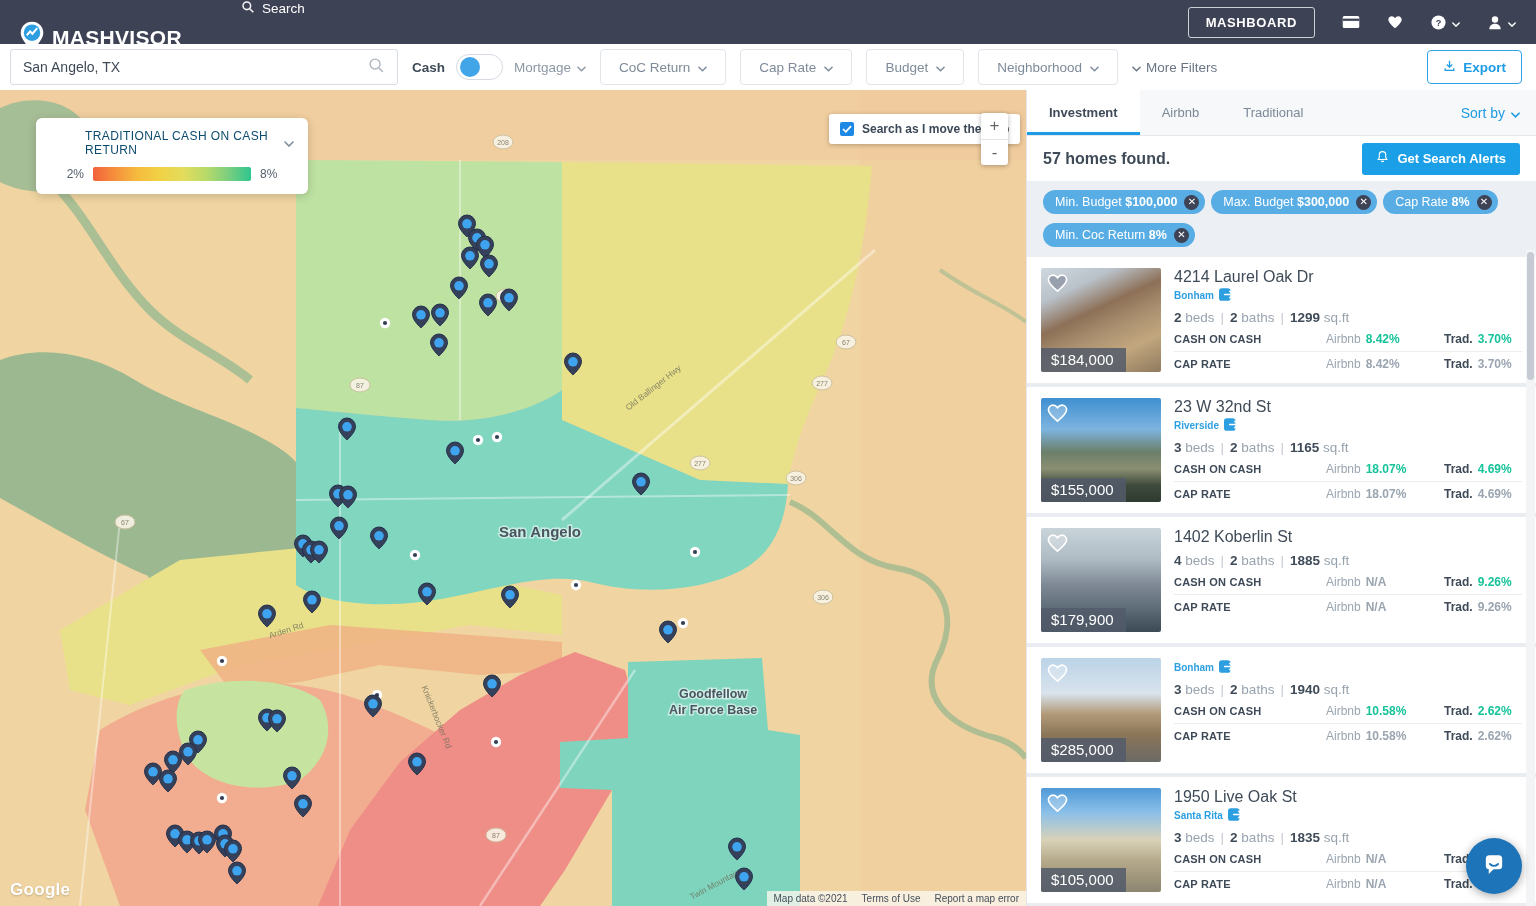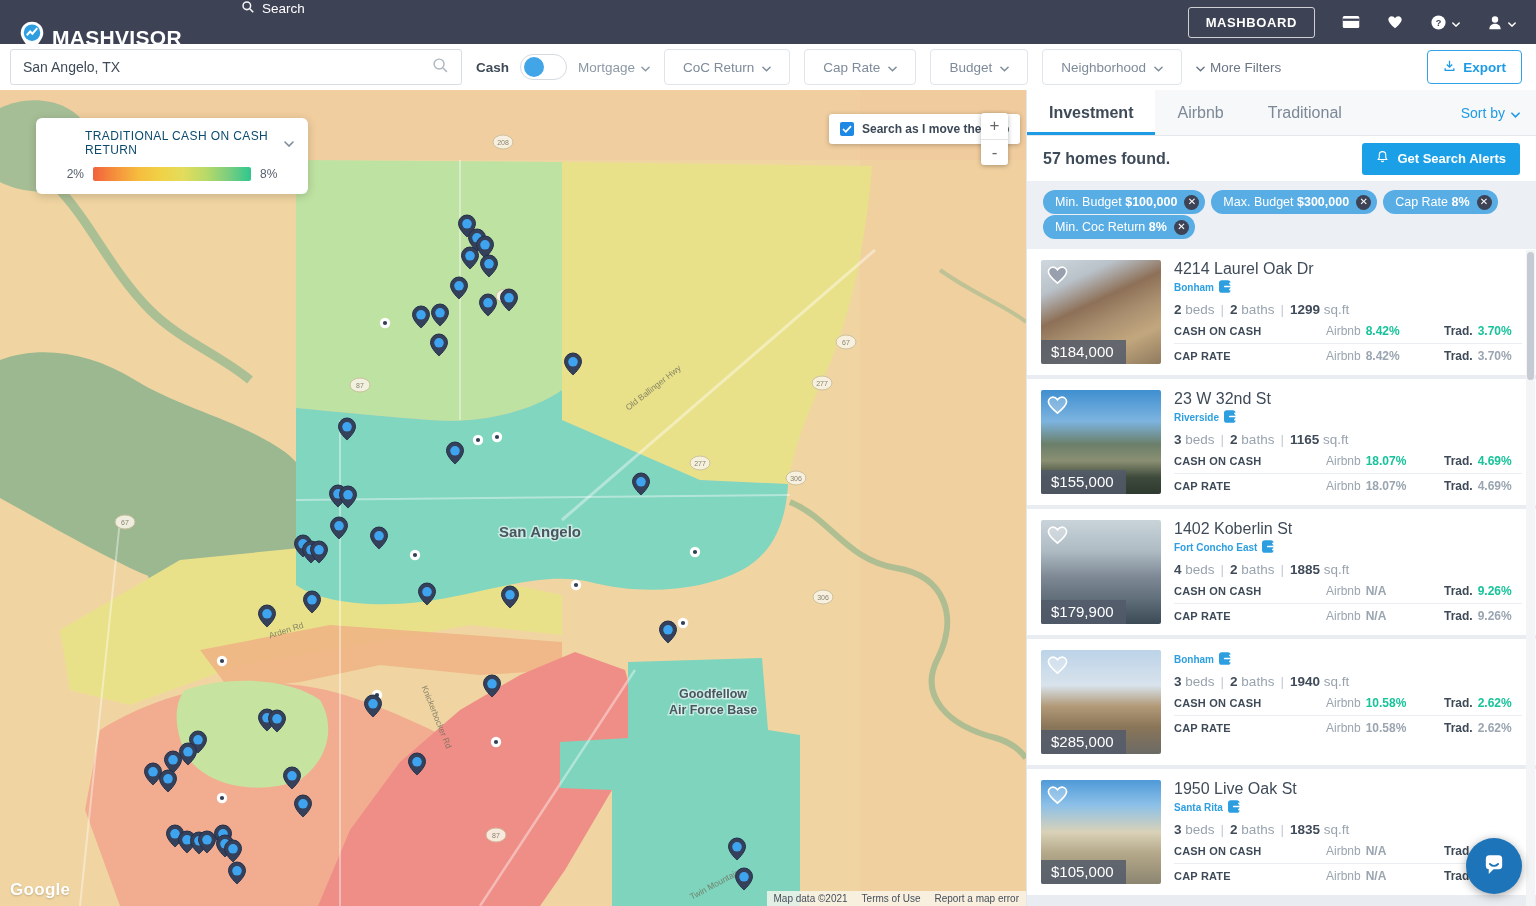--- a/index.html
+++ b/index.html
@@ -14,21 +14,21 @@
   .nav-items { display:flex; gap:36px; align-items:center; height:100%;flex-direction:column; }
   .nav-item { display:flex; align-items:center; gap:7px; font-size:13.5px; cursor:pointer; }
   .nav-item svg { opacity:.95; }
   .nav-right { margin-left:auto; display:flex; align-items:center; gap:27px; }
   .mashboard-btn { border:1px solid rgba(255,255,255,.75); border-radius:3px; padding:7px 17px;
     font-size:13px; font-weight:700; letter-spacing:.6px; cursor:pointer; }
   .nav-ic { display:flex; align-items:center; gap:5px; cursor:pointer; }
 
   
   .filterbar { height:46px; background:#fff; display:flex; align-items:center; padding:0 10px; gap:14px; }
-  .searchbox { width:452px; height:36px; border:1px solid #D8DDE3; border-radius:3px; display:flex;
+  .searchbox { width:388px; height:36px; border:1px solid #D8DDE3; border-radius:3px; display:flex;
     align-items:center; padding:0 12px; }
   .searchbox input { border:0; outline:0; flex:1; font-size:14px; color:#3E4A57; font-family:inherit; }
   .toggle-group { display:flex; align-items:center; gap:11px; }
   .tg-label { font-size:13.5px; color:#3E4A57; font-weight:600; }
   .toggle { width:47px; height:26px; border:1px solid #D5DBE1; border-radius:14px; background:#fff;
     position:relative; cursor:pointer; }
   .toggle .knob { position:absolute; left:3px; top:2px; width:20px; height:20px; border-radius:50%; background:#42A5E8; }
   .tg-alt { font-size:13.5px; color:#8C98A4; display:flex; gap:6px; align-items:center; cursor:pointer; }
   .fbtn { height:36px; padding:0 18px; border:1px solid #E0E5EA; border-radius:4px; background:#fff;
     color:#7E8B99; font-size:13.5px; display:flex; align-items:center; gap:8px; cursor:pointer; }
@@ -62,29 +62,29 @@
     color:#666; cursor:pointer; }
   .zbtn + .zbtn { border-top:1px solid #E3E3E3; }
   .google { position:absolute; left:10px; bottom:6px; color:#fff; font-size:17px; font-weight:600;
     letter-spacing:.3px; text-shadow:0 1px 2px rgba(0,0,0,.2); }
   .attrib { position:absolute; right:0; bottom:0; display:flex; font-size:10px; color:#454F5B; }
   .attrib span { background:rgba(250,246,238,.8); padding:2px 7px; cursor:pointer; }
 
   
   .panel { width:510px; display:flex; flex-direction:column; background:#fff; border-left:1px solid #E3E7EB; position:relative; }
   .tabs { height:46px; background:#F6F8FA; display:flex; align-items:stretch; border-bottom:1px solid #E4E8ED; }
-  .tab { padding:0 22px; display:flex; align-items:center; font-size:16px; color:#7C8896; cursor:pointer; }
+  .tab { padding:0 22px; display:flex; align-items:center; font-size:13px; color:#7C8896; cursor:pointer; }
   .tab.active { background:#fff; color:#3E4A57; font-weight:700; box-shadow:inset 0 -3px 0 #1E9BE5; }
   .sortby { margin-left:auto; margin-right:16px; display:flex; align-items:center; gap:6px; color:#1E9BE5;
     font-size:14px; cursor:pointer; }
   .results { height:45px; display:flex; align-items:center; justify-content:space-between; padding:0 16px; }
   .results-txt { font-size:16px; font-weight:700; color:#3E4A57; }
   .alerts-btn { background:#1BA0E8; color:#fff; font-size:13px; font-weight:600; border-radius:3px;
     height:32px; padding:0 14px; display:flex; align-items:center; gap:8px; cursor:pointer; border:0; }
-  .chipsarea { background:#ECF0F5; padding:9px 16px 10px; display:flex; flex-wrap:wrap; gap:1px 6px; }
+  .chipsarea { background:#ECF0F5; padding:9px 16px 10px; display:flex; flex-wrap:wrap; gap:9px 6px; }
   .chip { background:#58ADE4; color:#fff; border-radius:13px; height:24px; display:flex; align-items:center;
     gap:7px; padding:0 6px 0 12px; font-size:12.5px; }
   .chip b { font-weight:700; }
   .chip-x { width:15px; height:15px; border-radius:50%; background:#3E4255; color:#fff; font-size:10px;
     line-height:1; display:flex; align-items:center; justify-content:center; cursor:pointer; }
   .cards { flex:1; background:#E9EDF2; overflow:hidden; }
   .card { height:126px; background:#fff; margin-bottom:4px; padding:11px 14px; display:flex; }
   .photo { width:120px; height:104px; border-radius:2px; position:relative; flex-shrink:0; overflow:hidden; }
   .photo.p1 { background:linear-gradient(155deg,#cfd8df 0%,#b9c1c9 22%,#8d7057 42%,#a98f6f 58%,#c2a77e 76%,#8f7a5e 100%); }
   .photo.p2 { background:linear-gradient(180deg,#3f8fd0 0%,#7db4e0 30%,#6b7f6a 52%,#8a8f72 68%,#3e4a3c 84%,#2f3a30 100%); }
@@ -772,28 +772,20 @@
     <div class="photo p3">
       <span class="heart">
         <svg width="23" height="20" viewBox="0 0 24 22">
                   <path class="hp" d="M12,20 C5.5,14.5 2,11 2,7.4 C2,4.6 4.3,2.4 7,2.4 C9,2.4 11,3.9 12,5.3 C13,3.9 15,2.4 17,2.4 C19.7,2.4 22,4.6 22,7.4 C22,11 18.5,14.5 12,20 Z" fill="rgba(255,255,255,0.25)" stroke="#fff" stroke-width="1.8"></path>
                 </svg>
       </span>
       <span class="price">$179,900</span>
     </div>
     <div class="info">
       <div class="addr">1402 Koberlin St</div>
-      <div class="hood">
-        <span class="hood-name">Fort Concho East</span>
-        <span><svg width="15" height="13" viewBox="0 0 26 22">
-                    <rect x="0" y="0" width="20" height="22" rx="5" fill="#2D9FE0"></rect>
-                    <path d="M10,11 H24 M19,5.5 L24.5,11 L19,16.5" stroke="#fff" stroke-width="3" fill="none" stroke-linecap="round"></path>
-                    <path d="M10,11 H24" stroke="#2D9FE0" stroke-width="0"></path>
-                  </svg></span>
-      </div>
       <div class="specs">
         <span class="num n-beds">4</span> <span class="u-beds">beds</span><span class="sep s1">|</span><span class="num n-baths">2</span> <span class="u-baths">baths</span><span class="sep s2">|</span><span class="num n-sqft">1885</span> <span class="u-sqft">sq.ft</span>
       </div>
       <div class="metrics">
         <div class="mrow">
           <span class="mlabel l-coc">CASH ON CASH</span>
           <span class="mcol air">
                     <span class="al1">Airbnb</span>
                     <span class="val green v-coc-air na">N/A</span>
                   </span>

